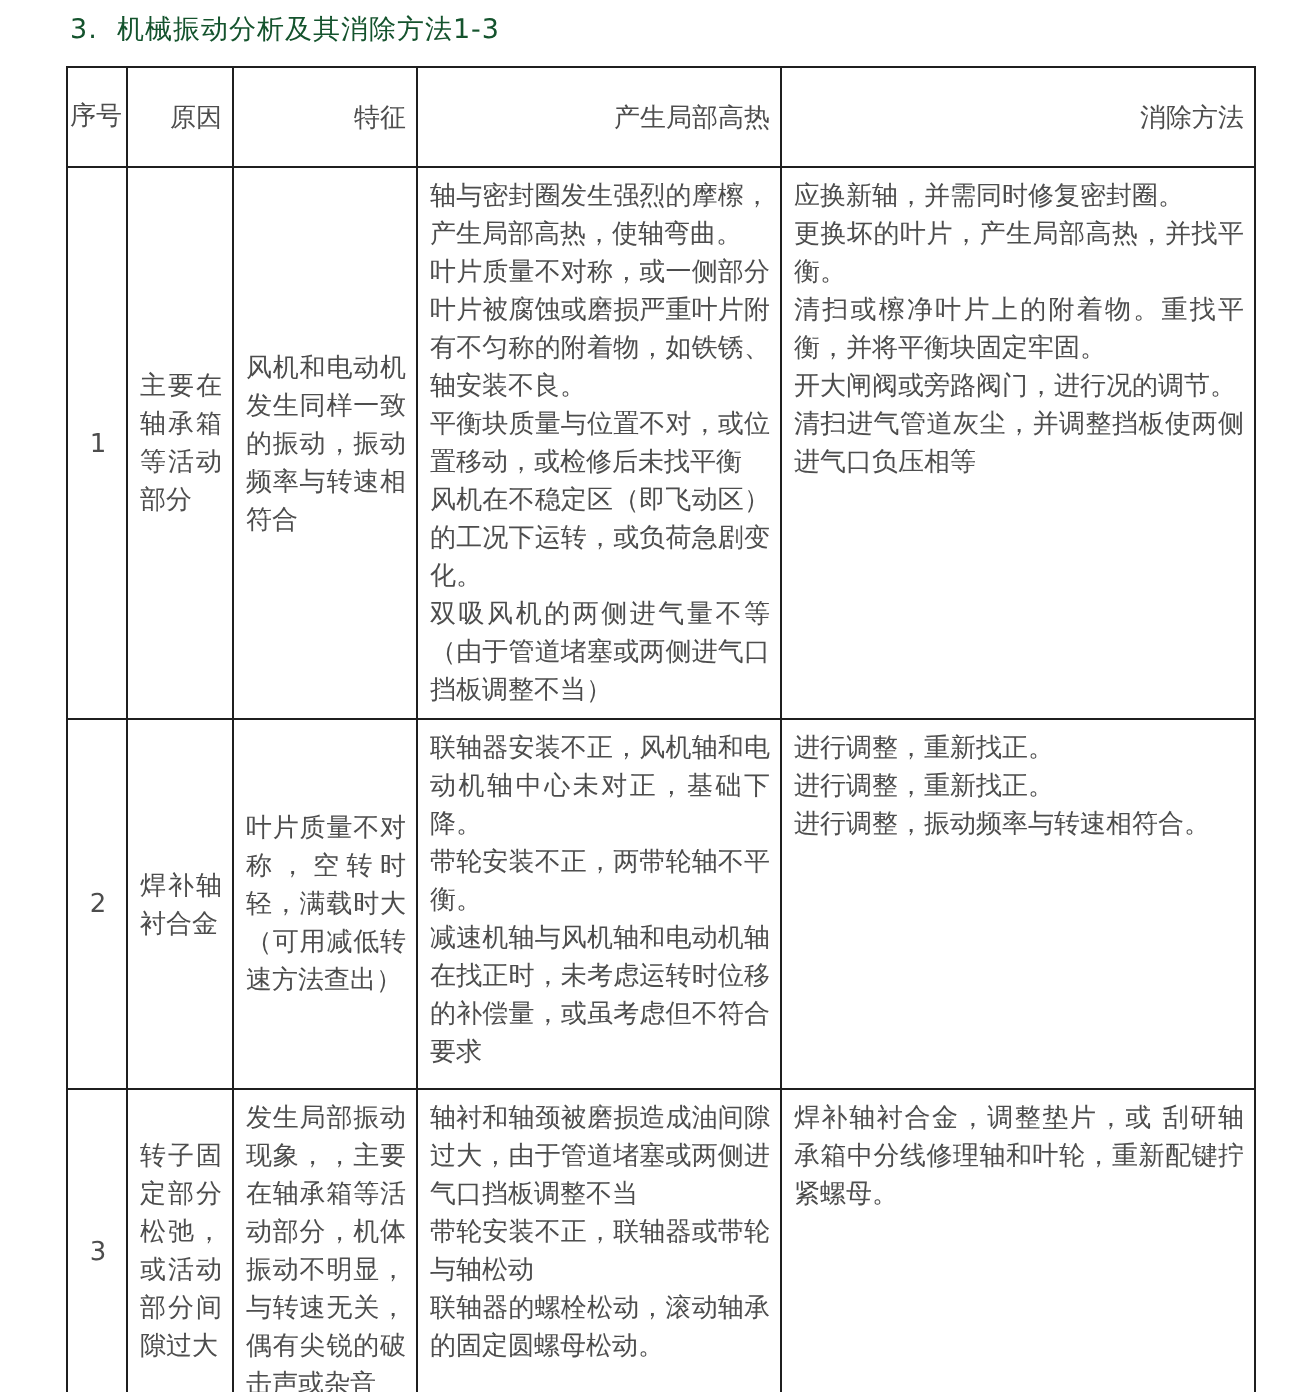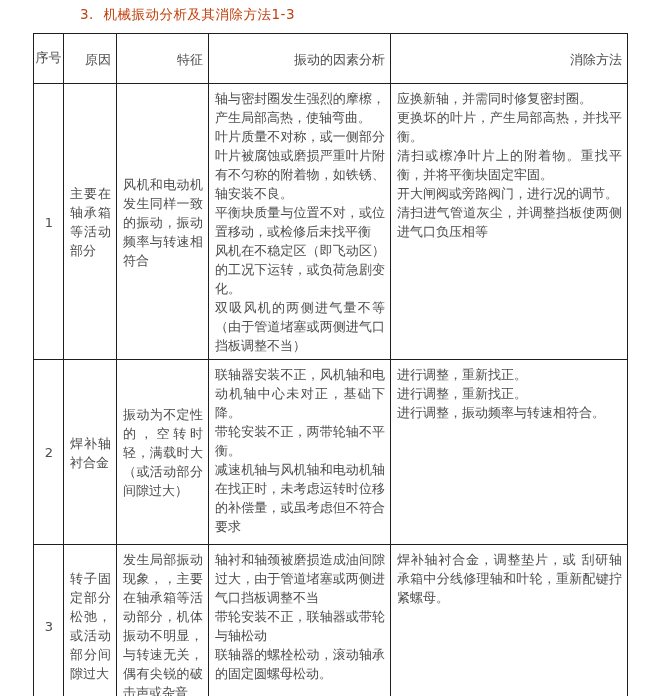--- a/index.html
+++ b/index.html
@@ -12,24 +12,23 @@
     height: 696px;
     overflow: hidden;
     position: relative;
     font-family: "DejaVu Sans", "Liberation Sans", sans-serif;
   }
   .doc-title {
     position: absolute;
     left: 35px;
     top: 6px;
     font-size: 13.5px;
-    color: #c2410c;
+    color: #14532d;
     letter-spacing: 0.5px;
     white-space: pre;
-    margin-left: 45px;
   }
   table.vib-table {
     position: absolute;
     left: 33px;
     top: 33px;
     width: 594px;
     border-collapse: collapse;
     table-layout: fixed;
   }
   .vib-table td, .vib-table th {
@@ -43,23 +42,22 @@
     text-justify: inter-character;
     vertical-align: top;
     overflow: hidden;
     word-break: break-all;
   }
   .vib-table th {
     vertical-align: middle;
     text-align: right;
   }
   .vib-table th.c-no {
-    text-align: center;
+    text-align: left;
     padding: 2px 1px;
-    font-family: Liberation Mono, monospace;
   }
   .vib-table td.c-no {
     text-align: center;
     vertical-align: middle;
   }
   .vib-table td.c-cause,
   .vib-table td.c-feature {
     vertical-align: middle;
   }
   .vib-table p { margin: 0; }
@@ -79,21 +77,21 @@
     <col style="width:53px">
     <col style="width:92px">
     <col style="width:182px">
     <col style="width:237px">
   </colgroup>
   <tbody>
       <tr class="hdr">
     <th class="c-no">序号</th>
     <th>原因</th>
     <th>特征</th>
-    <th>振动的因素分析</th>
+    <th>产生局部高热</th>
     <th>消除方法</th>
   </tr>
   <tr class="row-1">
     <td class="c-no">1</td>
     <td class="c-cause">主要在轴承箱等活动部分</td>
     <td class="c-feature">风机和电动机发生同样一致的振动，振动频率与转速相符合</td>
     <td>
           <p>轴与密封圈发生强烈的摩檫，产生局部高热，使轴弯曲。</p>
           <p>叶片质量不对称，或一侧部分叶片被腐蚀或磨损严重叶片附有不匀称的附着物，如铁锈、轴安装不良。</p>
           <p>平衡块质量与位置不对，或位置移动，或检修后未找平衡</p>
@@ -104,21 +102,21 @@
           <p>应换新轴，并需同时修复密封圈。</p>
           <p>更换坏的叶片，产生局部高热，并找平衡。</p>
           <p>清扫或檫净叶片上的附着物。重找平衡，并将平衡块固定牢固。</p>
           <p>开大闸阀或旁路阀门，进行况的调节。</p>
           <p>清扫进气管道灰尘，并调整挡板使两侧进气口负压相等</p>
         </td>
   </tr>
   <tr class="row-2">
     <td class="c-no">2</td>
     <td class="c-cause">焊补轴衬合金</td>
-    <td class="c-feature">振动为不定性的，空转时轻，满载时大（或活动部分间隙过大）</td>
+    <td class="c-feature">叶片质量不对称，空转时轻，满载时大（可用减低转速方法查出）</td>
     <td>
           <p>联轴器安装不正，风机轴和电动机轴中心未对正，基础下降。</p>
           <p>带轮安装不正，两带轮轴不平衡。</p>
           <p>减速机轴与风机轴和电动机轴在找正时，未考虑运转时位移的补偿量，或虽考虑但不符合要求</p>
         </td>
     <td>
           <p>进行调整，重新找正。</p>
           <p>进行调整，重新找正。</p>
           <p>进行调整，振动频率与转速相符合。</p>
         </td>

